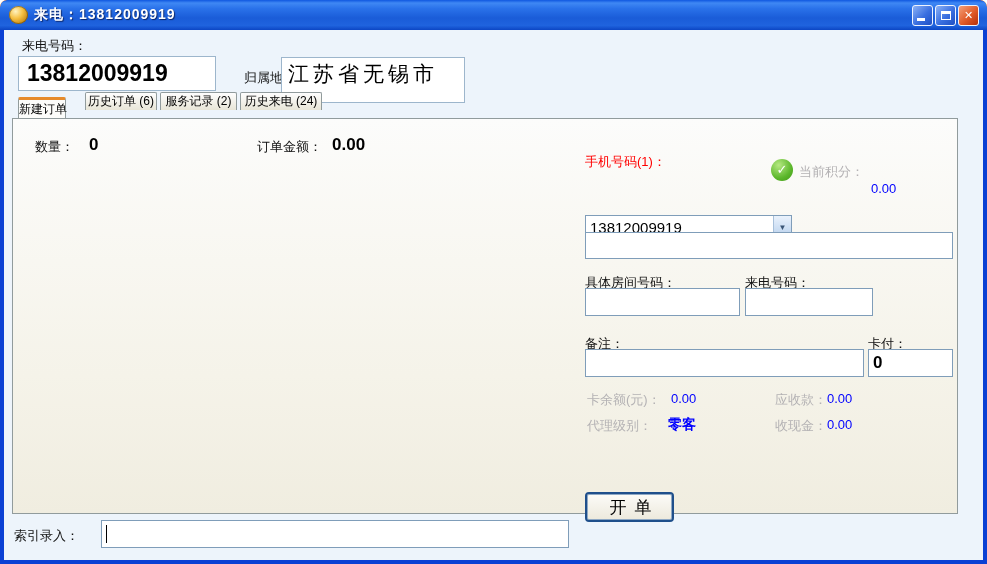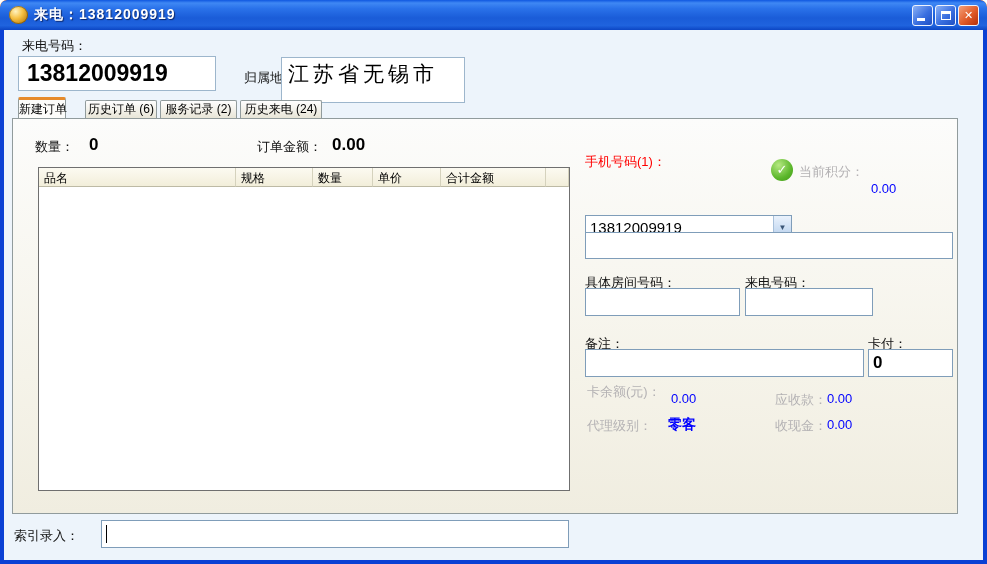--- a/index.html
+++ b/index.html
@@ -56,21 +56,21 @@
   .loc-box {
     left:277px; top:27px; width:184px; height:46px; background:#fff;
     border:1px solid #9db6cc; font-family:"Liberation Serif","DejaVu Serif",serif;
     font-size:21px; line-height:32px; padding-left:6px; letter-spacing:4px; white-space:nowrap;
   }
 
   
   .tab {
     position:absolute; font-size:12px; text-align:center; color:#000;
     border:1px solid #919b9c; border-bottom:none; border-radius:2px 2px 0 0;
-    background:linear-gradient(180deg,#fefefe,#e8e5d7); height:18px; line-height:17px; top:70px;
+    background:linear-gradient(180deg,#fefefe,#e8e5d7); height:18px; line-height:17px; top:62px;
     cursor:default; z-index:1; white-space:nowrap;
   }
   .tab.active {
     top:67px; height:21px; line-height:18px; z-index:3;
     background:#fcfcfa; border-top:3px solid #e68b2c;
   }
 
   
   .tabpage {
     left:8px; top:88px; width:946px; height:396px;
@@ -158,31 +158,20 @@
     <div class="tab" style="left:156px; width:77px;">服务记录 (2)</div>
     <div class="tab" style="left:236px; width:82px;">历史来电 (24)</div>
 
     <div class="abs tabpage">
 
       <div class="abs lbl" style="left:22px; top:19px;">数量：</div>
       <div class="abs bignum" style="left:76px; top:16px;">0</div>
       <div class="abs lbl" style="left:244px; top:19px;">订单金额：</div>
       <div class="abs bignum" style="left:319px; top:16px;">0.00</div>
 
-      <div class="listview">
-        <div class="lv-header">
-          <div class="lv-h c0">品名</div>
-          <div class="lv-h c1">规格</div>
-          <div class="lv-h c2">数量</div>
-          <div class="lv-h c3">单价</div>
-          <div class="lv-h c4">合计金额</div>
-          <div class="lv-h cf"></div>
-        </div>
-        <div></div>
-      </div>
 
       <div class="abs lbl" style="left:572px; top:34px; color:#ff0000;">手机号码(1)：</div>
       <div class="check-icon">✓</div>
 
       <div class="combobox">
         <div class="combo-text">13812009919</div>
         <div class="combo-btn">▼</div>
       </div>
       <div class="abs lbl muted" style="left:786px; top:44px;">当前积分：</div>
       <div class="abs lbl bluev" style="left:858px; top:62px;">0.00</div>
@@ -192,30 +181,31 @@
       <div class="abs lbl" style="left:572px; top:155px;">具体房间号码：</div>
       <input class="field" style="left: 572px; top: 169px; width: 155px; height: 28px;" value="">
       <div class="abs lbl" style="left:732px; top:155px;">来电号码：</div>
       <input class="field" style="left: 732px; top: 169px; width: 128px; height: 28px;" value="">
 
       <div class="abs lbl" style="left:572px; top:216px;">备注：</div>
       <input class="field" style="left: 572px; top: 230px; width: 279px; height: 28px;" value="">
       <div class="abs lbl" style="left:855px; top:216px;">卡付：</div>
       <input class="field" style="left: 855px; top: 230px; width: 85px; height: 28px; font-size: 17px; font-weight: bold;" value="0">
 
-      <div class="abs lbl muted" style="left:574px; top:264px;text-align:right;">卡余额(元)：</div>
+      <div class="abs lbl muted" style="left:574px; top:272px;text-align:right;">卡余额(元)：</div>
       <div class="abs lbl bluev" style="left:658px; top:272px;">0.00</div>
       <div class="abs lbl muted" style="left:762px; top:272px;">应收款：</div>
       <div class="abs lbl bluev" style="left:814px; top:272px;">0.00</div>
 
       <div class="abs lbl muted" style="left:574px; top:298px;">代理级别：</div>
       <div class="abs lbl bluev" style="left:655px; top:297px; font-size:14px; font-weight:bold;">零客</div>
       <div class="abs lbl muted" style="left:762px; top:298px;">收现金：</div>
       <div class="abs lbl bluev" style="left:814px; top:298px;">0.00</div>
 
+      <button class="submit-btn">开单</button>
     </div>
 
     <div class="abs lbl" style="left:10px; top:497px;">索引录入：</div>
     <input class="field index-input" value="" style="">
     <div class="abs caret"></div>
 
   </div>
 </div>
 
 </body></html>

